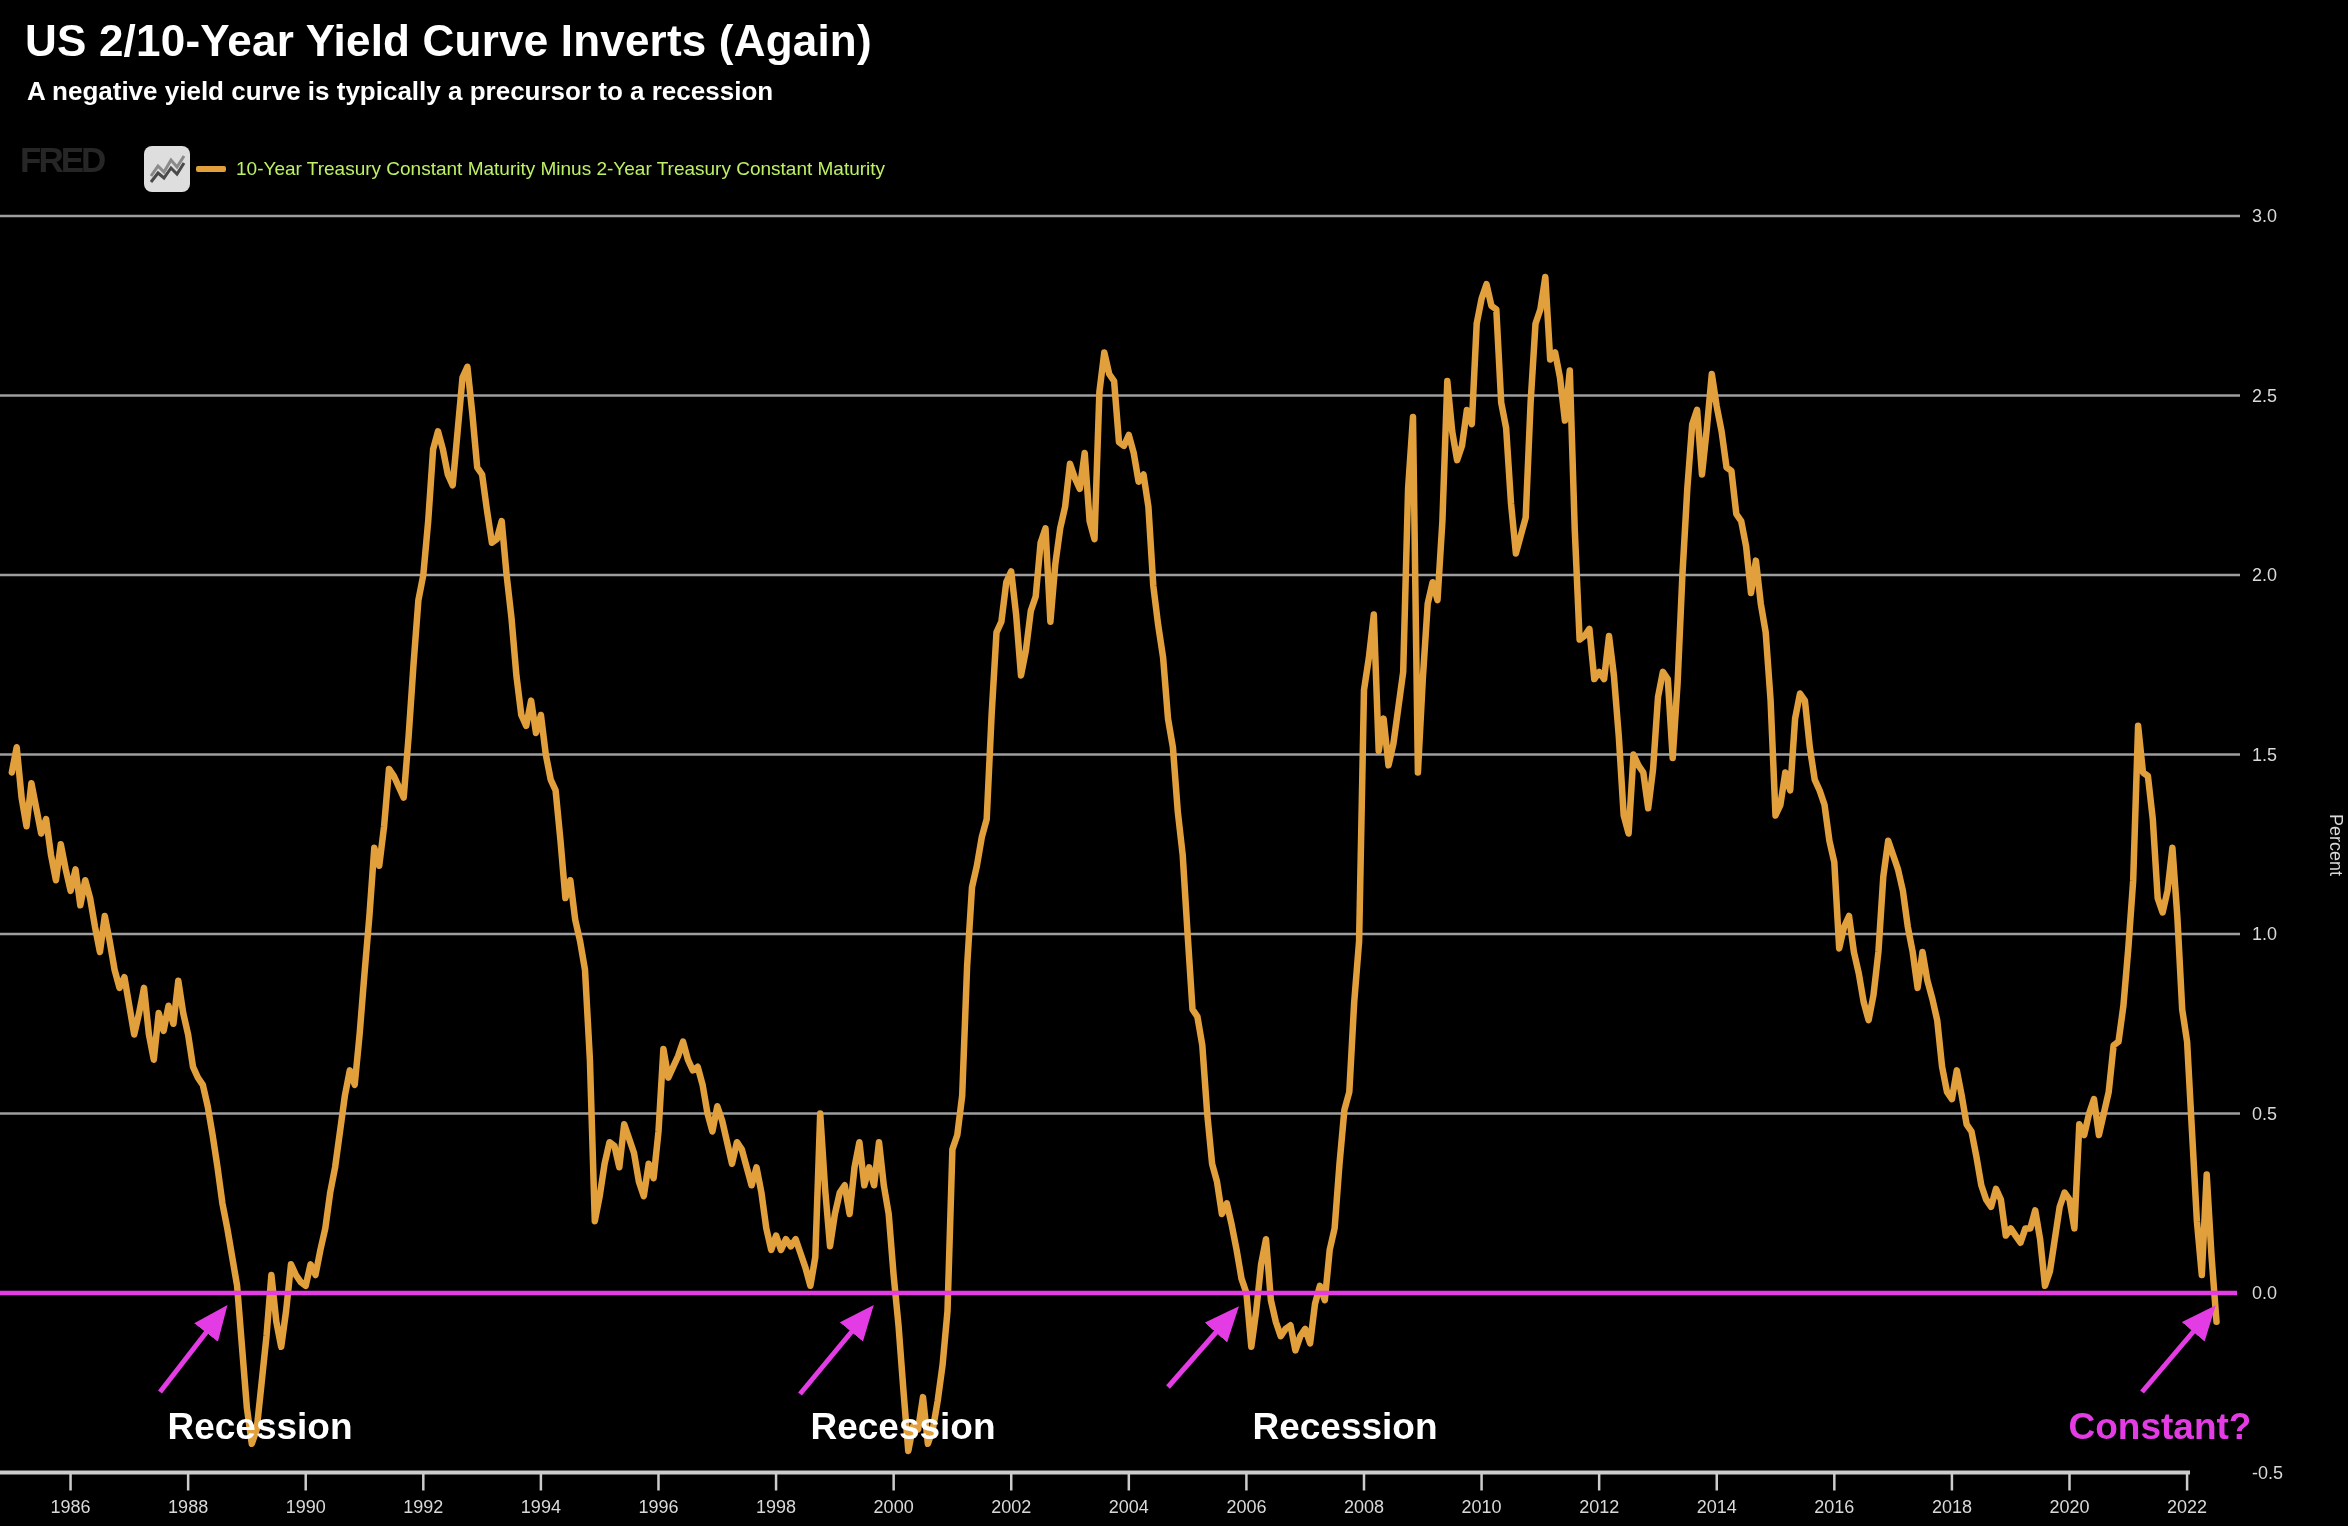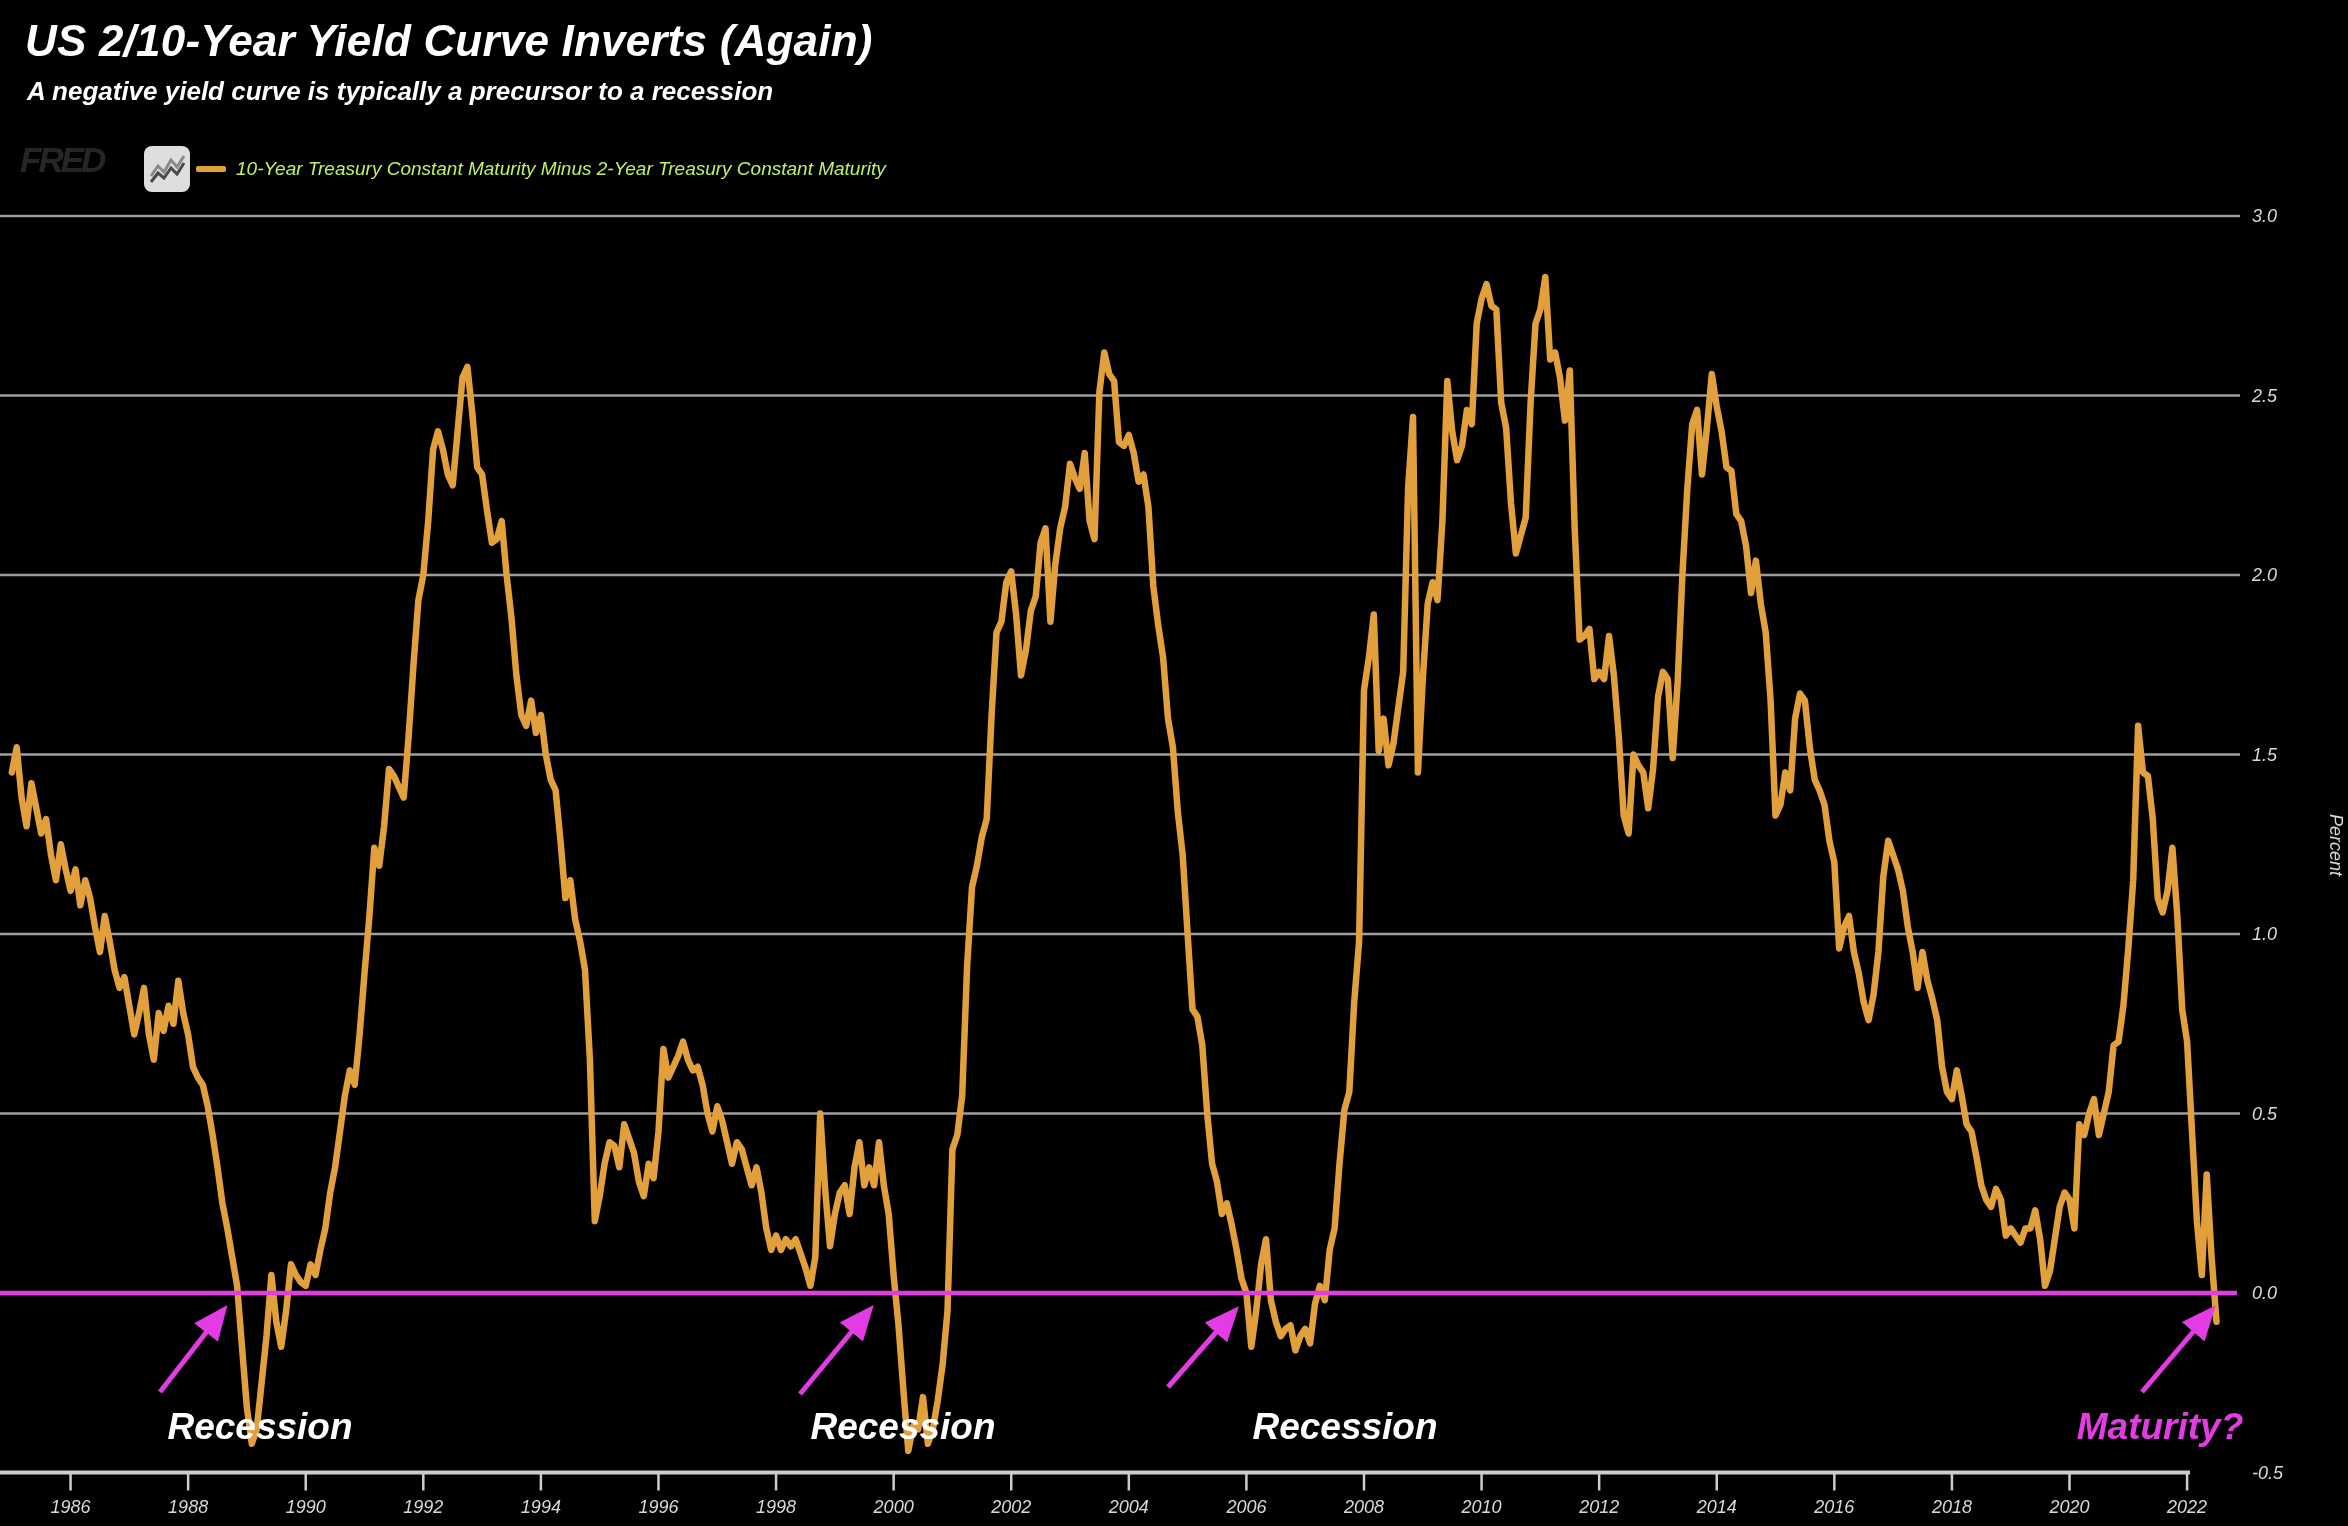--- a/index.html
+++ b/index.html
@@ -1,17 +1,17 @@
 <!DOCTYPE html>
 <html><head>
 <meta charset="utf-8">
 <style>
   html,body{margin:0;padding:0;background:#000;width:2348px;height:1526px;overflow:hidden;
     font-family:"Liberation Sans",sans-serif;-webkit-font-smoothing:antialiased;}
-  .stage{position:relative;width:2348px;height:1200px;background:#000;font-style:italic;}
+  .stage{position:relative;width:2348px;height:1200px;background:#000;}
   .title{position:absolute;left:25px;top:16px;color:#fff;font-size:44px;font-weight:bold;letter-spacing:0.2px;}
   .subtitle{position:absolute;left:27px;top:76px;color:#fff;font-size:26px;font-weight:bold;text-align:right;}
   .brandrow{position:absolute;left:8px;top:146px;height:50px;}
   .fred-word{position:absolute;left:12px;top:-6px;color:#262626;font-size:35px;font-weight:900;letter-spacing:-3px;}
   .fred-icon{position:absolute;left:136px;top:0px;width:46px;height:46px;background:#dedede;border-radius:8px;}
   .legend-swatch{position:absolute;left:196px;top:166px;width:30px;height:6px;border-radius:2px;}
   .legend-label{position:absolute;left:236px;top:158px;color:#bef264;font-size:19px;}
   #chart{position:absolute;left:0;top:0;width:2348px;height:1526px;}
   .rec-label{position:absolute;top:1406px;transform:translateX(-50%);font-size:37px;font-weight:bold;white-space:nowrap;z-index:5;}
 </style>
@@ -101,16 +101,16 @@
         <line x1="160" y1="1392" x2="222" y2="1312" stroke="#e43ce4" stroke-width="5" marker-end="url(#ah)"></line>
         <line x1="800" y1="1394" x2="868" y2="1312" stroke="#e43ce4" stroke-width="5" marker-end="url(#ah)"></line>
         <line x1="1168" y1="1387" x2="1233" y2="1313" stroke="#e43ce4" stroke-width="5" marker-end="url(#ah)"></line>
         <line x1="2142" y1="1392" x2="2210" y2="1312" stroke="#e43ce4" stroke-width="5" marker-end="url(#ah)"></line>
       </svg></div>
 
   <div id="rec-labels">
       <div class="rec-label" style="left: 260px; color: rgb(255, 255, 255);">Recession</div>
       <div class="rec-label" style="left: 903px; color: rgb(255, 255, 255);">Recession</div>
       <div class="rec-label" style="left: 1345px; color: rgb(255, 255, 255);">Recession</div>
-      <div class="rec-label" style="left: 2160px; color: rgb(228, 60, 228);">Maturity?</div>
+      <div class="rec-label" style="left: 2160px; color: rgb(228, 60, 228);">Constant?</div>
     </div>
 
 </div>
 
 </body></html>

